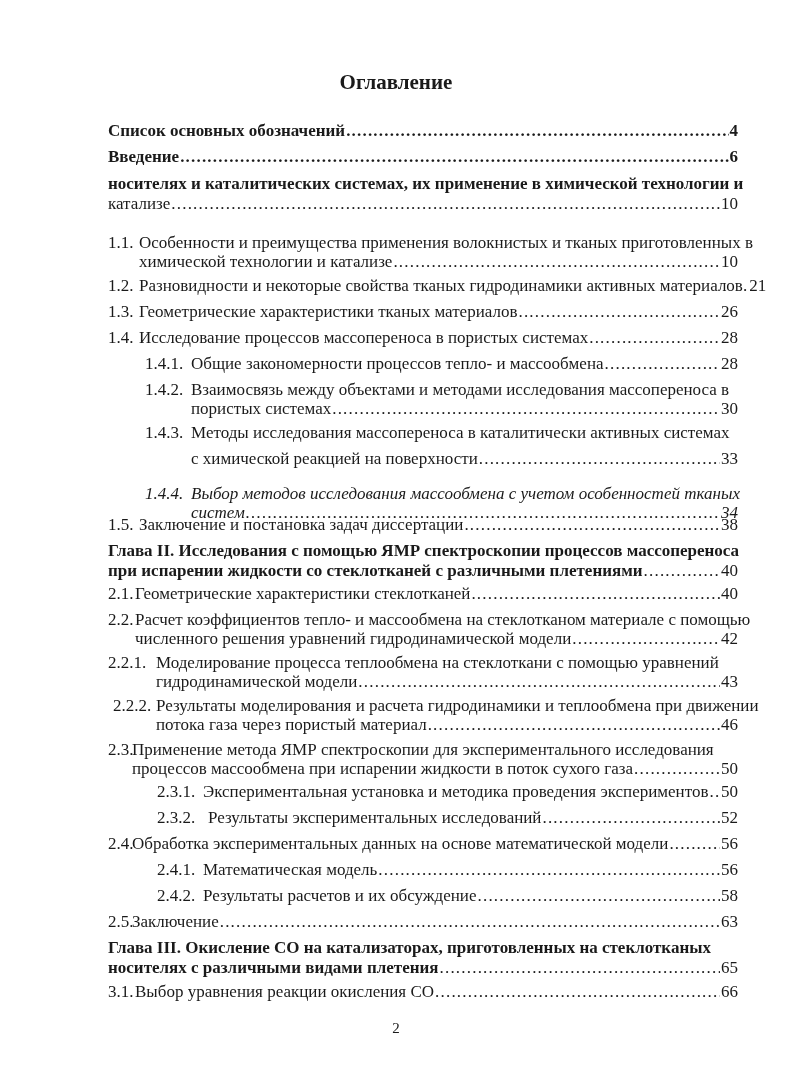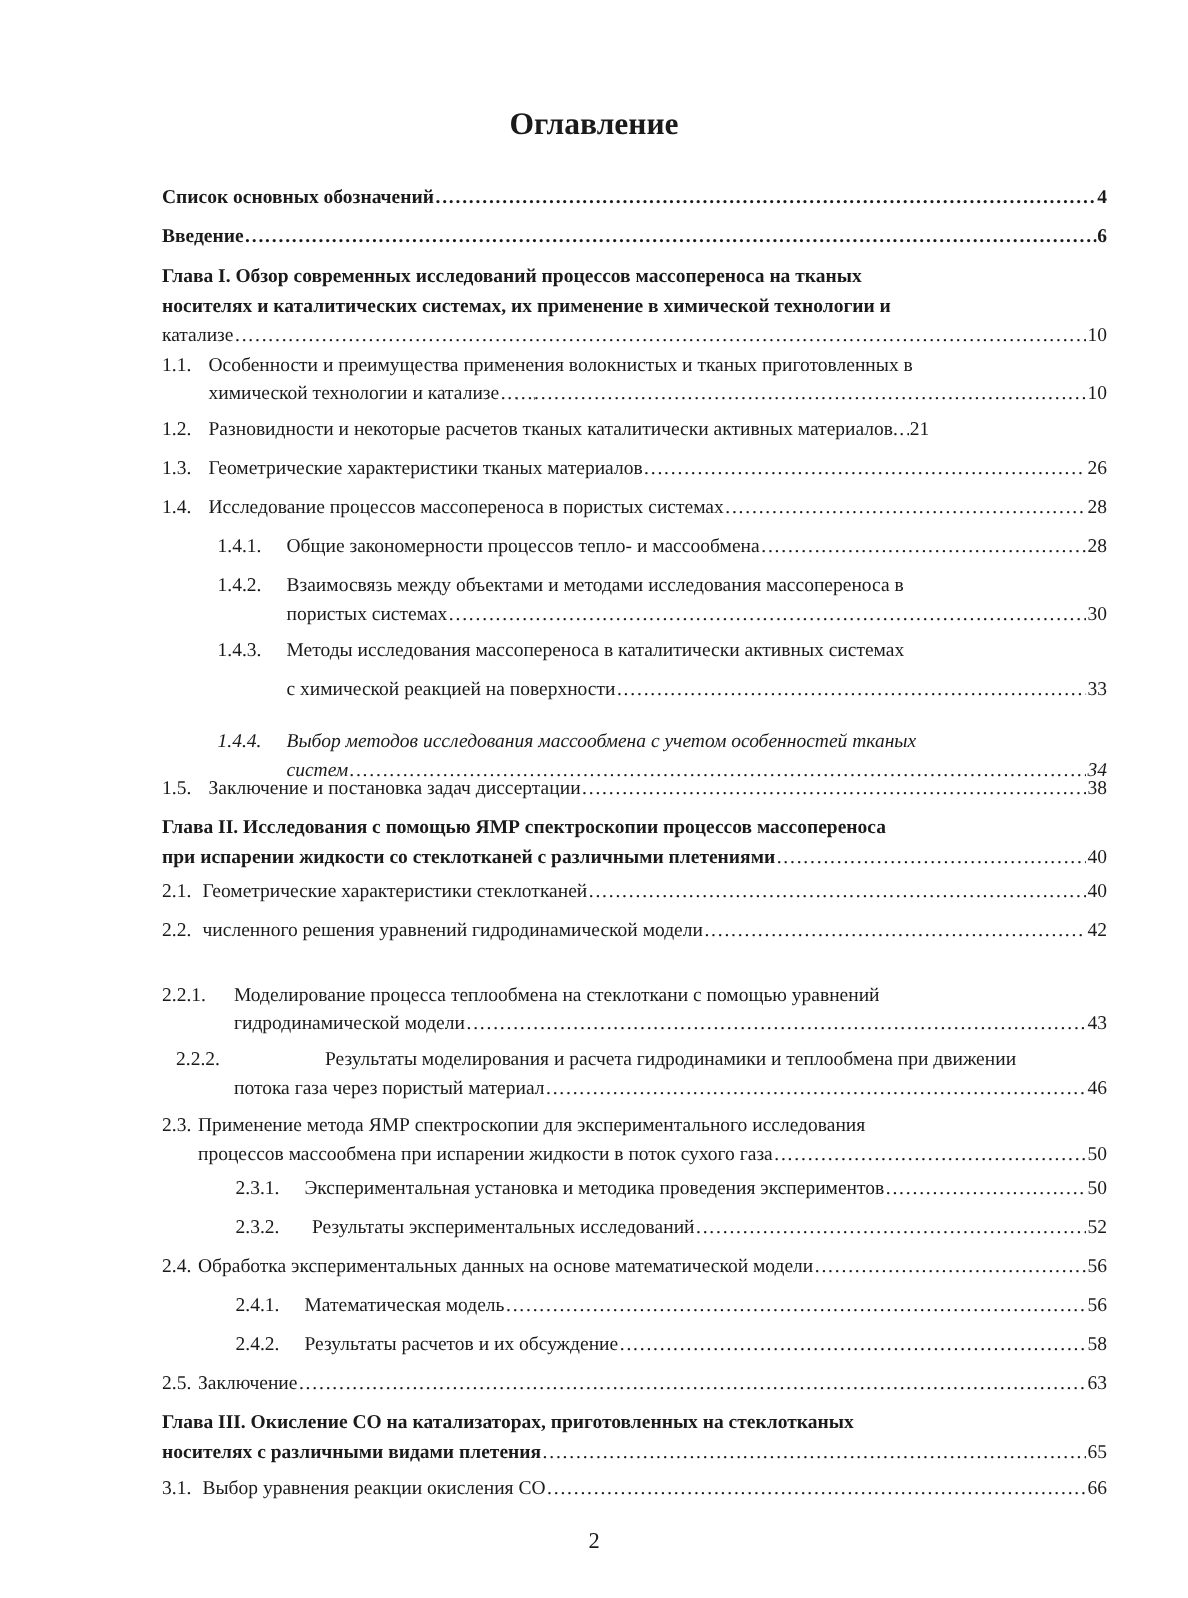--- a/index.html
+++ b/index.html
@@ -27,21 +27,21 @@
     .toc {
       position: absolute;
       left: 108px;
       width: 630px;
       top: 0;
     }
     .entry {
       position: absolute;
       left: 0;
       width: 630px;
-      font-size: 13px;
+      font-size: 17px;
       line-height: 19px;
     }
     .entry.bold { font-weight: bold; }
     .entry .num {
       display: inline-block;
       flex: none;
     }
     .entry .text-line {
       white-space: nowrap;
     }
@@ -98,21 +98,20 @@
 
   <div class="entry bold" style="top:147px;">
     <div class="last">
         <span class="t">Введение</span>
         <span class="dots"></span>
         <span class="pg">6</span>
       </div>
   </div>
 
   <div class="entry bold" style="top:174px; line-height:19.5px;">
-    <div class="text-line">Глава I. Обзор современных исследований процессов массопереноса на тканых</div>
     <div class="text-line">носителях и каталитических системах, их применение в химической технологии и</div>
     <div class="last" style="font-weight:normal;">
         <span class="t">катализе</span>
         <span class="dots"></span>
         <span class="pg">10</span>
       </div>
   </div>
 
   <div class="entry" style="top:233px;">
     <div class="block">
@@ -128,21 +127,21 @@
     </div>
   </div>
 
   <div class="scan-mark">' '</div>
 
   <div class="entry" style="top:276px;">
     <div class="block">
       <span class="num" style="width:31px;">1.2.</span>
       <div class="body">
         <div class="last">
-            <span class="t">Разновидности и некоторые расчетов тканых каталитически активных материалов.</span>
+            <span class="t">Разновидности и некоторые свойства тканых гидродинамики активных материалов.</span>
             <span class="dots" style="max-width:6px;"></span>
             <span class="pg">21</span>
           </div>
       </div>
     </div>
   </div>
 
   <div class="entry" style="top:302px;">
     <div class="block">
       <span class="num" style="width:31px;">1.3.</span>
@@ -256,20 +255,21 @@
             <span class="pg">40</span>
           </div>
       </div>
     </div>
   </div>
 
   <div class="entry" style="top:610px;">
     <div class="block">
       <span class="num" style="width:27px;">2.2.</span>
       <div class="body">
+        <div class="text-line" style="margin-left:0;">Расчет коэффициентов тепло- и массообмена на стеклотканом материале с помощью</div>
         <div class="last">
             <span class="t">численного решения уравнений гидродинамической модели</span>
             <span class="dots"></span>
             <span class="pg">42</span>
           </div>
       </div>
     </div>
   </div>
 
   <div class="entry" style="top:653px;">

